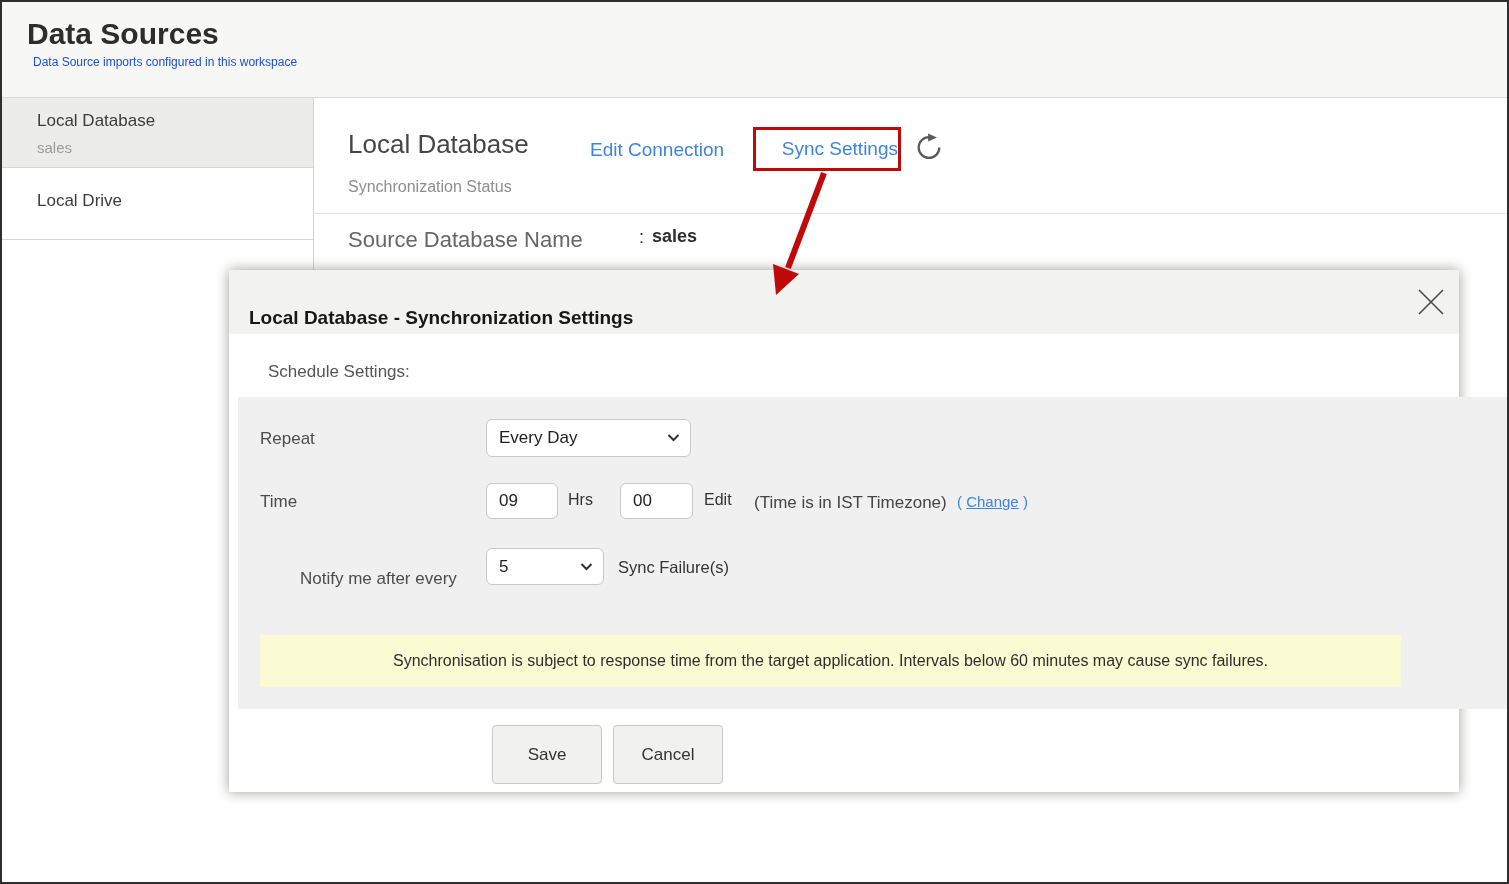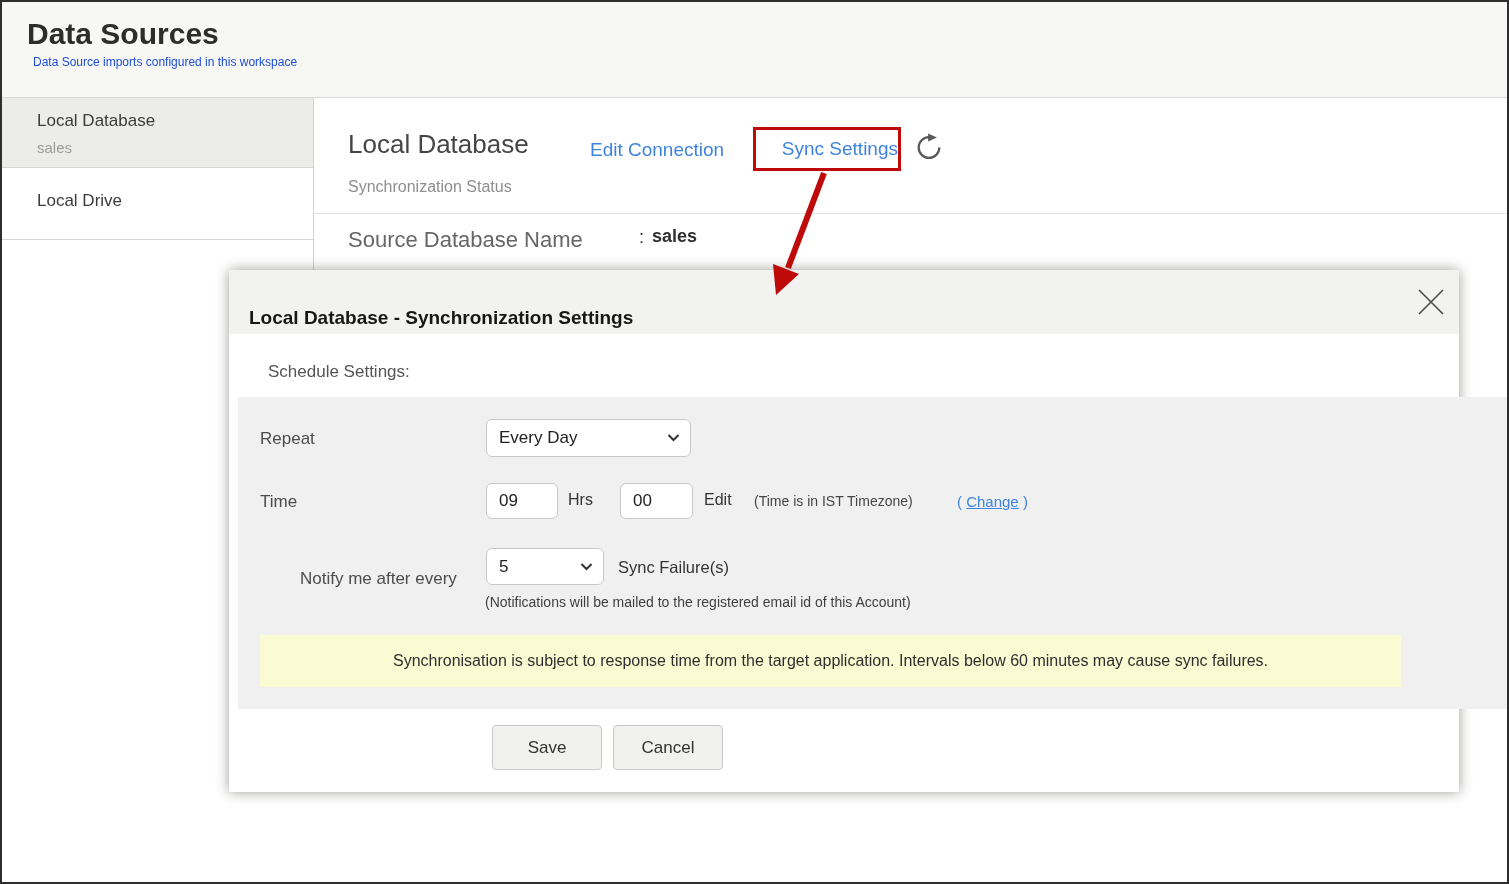--- a/index.html
+++ b/index.html
@@ -47,27 +47,27 @@
   .modal-close{position:absolute;right:12px;top:16px;width:32px;height:32px;cursor:pointer;
     display:flex;align-items:center;justify-content:center;}
   .schedule-label{position:absolute;left:39px;top:92px;font-size:17px;color:#555;}
   .form-panel{position:absolute;left:9px;top:127px;width:1378px;height:312px;background:#f0f0f0;}
   .f-label{position:absolute;left:22px;font-size:17px;color:#4c4c4c;}
   .select{position:absolute;background:#fff;border:1px solid #c8c8c8;border-radius:6px;
     display:flex;align-items:center;justify-content:space-between;
     padding:0 10px 0 12px;cursor:pointer;gap:44px;}
   .select .val{font-size:17px;color:#222;}
   .unit{position:absolute;font-size:16px;color:#333;}
-  .small-note{position:absolute;font-size:14px;color:#454545;}
+  .small-note{position:absolute;font-size:17px;color:#454545;}
   .change-link{position:absolute;font-size:15px;color:var(--link-blue);cursor:pointer;}
   .change-link .u{text-decoration:underline;}
   .warning-band{position:absolute;left:22px;top:238px;width:1141px;height:52px;
     background:var(--warning-bg);display:flex;align-items:center;justify-content:center;text-align:right;}
   .warning-band span{font-size:16px;color:#2e2e2e;}
-  .btn{position:absolute;top:455px;width:110px;height:45px;background:#f1f1ef;
+  .btn{position:absolute;top:455px;width:110px;height:59px;background:#f1f1ef;
     border:1px solid #c9c9c9;border-radius:4px;font-size:17px;color:#333;
     font-family:"Liberation Sans",sans-serif;cursor:pointer;}
   .btn-save{left:263px;}
   .btn-cancel{left:384px;}
   
   .annot{position:absolute;left:0;top:0;width:100%;height:100%;pointer-events:none;z-index:20;}
 </style>
 </head>
 <body>
 
@@ -150,21 +150,20 @@
       <div class="change-link" style="left:719px;top:96px;"><span>( </span><span class="u">Change</span><span> )</span></div>
 
       <div class="f-label" style="top:172px;margin-left:40px;">Notify me after every</div>
       <div class="select" style="left:248px;top:151px;width:118px;height:37px;">
         <span class="val">5</span>
         <svg width="13" height="8" viewBox="0 0 13 8">
             <polyline points="1.5,1 6.5,6 11.5,1" fill="none" stroke="#333" stroke-width="2"></polyline>
           </svg>
       </div>
       <div class="unit" style="left:380px;top:161px;font-size:16.5px;">Sync Failure(s)</div>
-      <div class="small-note" style="left:247px;top:197px;color:#3f3f3f;">(Notifications will be mailed to the registered email id of this Account)</div>
 
       <div class="warning-band">
         <span>Synchronisation is subject to response time from the target application. Intervals below 60 minutes may cause sync failures.</span>
       </div>
     </div>
 
     <button class="btn btn-save">Save</button>
     <button class="btn btn-cancel">Cancel</button>
   </div>
 

